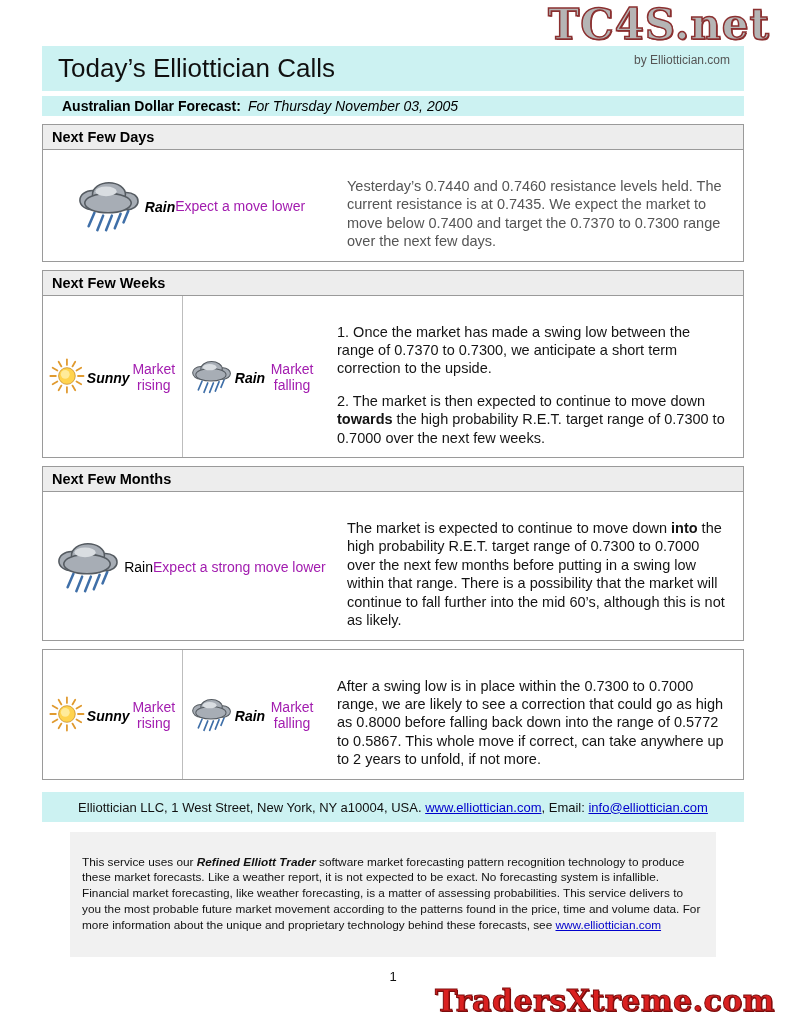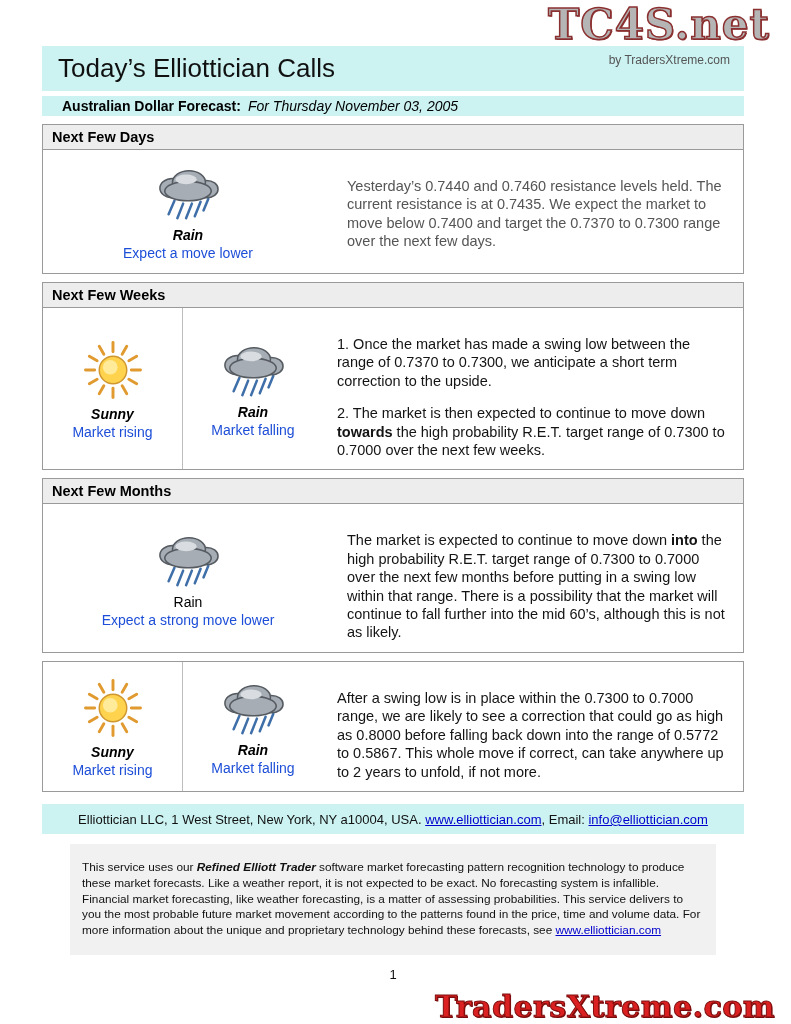--- a/index.html
+++ b/index.html
@@ -25,21 +25,21 @@
     position: absolute; left: 250px; top: 486px;
     font-family: "DejaVu Serif", serif;
     font-weight: bold; font-size: 45px; letter-spacing: 1px;
     color: var(--watermark-red, #c41b1b);
     text-shadow:
       -2px -2px 0 #fff, 2px -2px 0 #fff, -2px 2px 0 #fff, 2px 2px 0 #fff,
       4px 4px 3px rgba(100,0,0,.45);
     z-index: 5;
   }
   .logo-bottom {
-    position: absolute; right: 16px; bottom: 0px;
+    position: absolute; right: 16px; bottom: 6px;
     font-family: "DejaVu Serif", serif;
     font-weight: bold; font-size: 30px; letter-spacing: .5px;
     color: #da2020;
     -webkit-text-stroke: 1px #7d0d0d;
     text-shadow: 1px 1px 0 #7d0d0d;
   }
   
   .content { position: absolute; left: 42px; top: 46px; width: 702px; }
   .title-bar {
     background: var(--accent-cyan, #ccf2f2);
@@ -58,48 +58,48 @@
   .box { border: 1px solid var(--border-gray, #9a9a9a); margin-top: 8px; background: #fff; }
   .box-hd {
     background: var(--section-header-gray, #ededed);
     border-bottom: 1px solid var(--border-gray, #9a9a9a);
     font-weight: bold; font-size: 14.5px; color: #000;
     padding: 4px 9px;
   }
   .box-bd { display: flex; align-items: stretch; }
   .icol {
     flex: none; width: 140px;
-    display: flex; flex-direction: column; align-items: center; justify-content: center;
+    display: flex; flex-direction: row; align-items: center; justify-content: center;
     padding: 12px 4px; text-align: center;
   }
   .icol.wide { width: 290px; }
   .icol.div-r { border-right: 1px solid #bdbdbd; }
   .wicon { width: 74px; height: 62px; }
   .wicon.sun { width: 66px; height: 66px; }
   .ilabel { font-weight: bold; font-style: italic; font-size: 14px; color: #000; margin-top: 3px; }
   .ilabel.plain { font-weight: normal; font-style: normal; }
-  .icap { font-size: 14px; color: #1d4ed8; margin-top: 2px; }
+  .icap { font-size: 14px; color: #a21caf; margin-top: 2px; }
   .tcol { flex: 1; padding: 10px 16px 10px 14px; font-size: 14.5px; line-height: 1.27; color: #141414; margin-top: 17px; }
   .tcol.gray { color: #555; }
   .tcol p { margin: 0; }
   .tcol p + p { margin-top: 14px; }
   
   .footer-bar {
     background: var(--accent-cyan, #ccf2f2);
     margin-top: 12px; padding: 8px 8px 7px; text-align: center;
   }
   .addr { font-size: 13px; color: #111; }
   .addr a, .disclaimer a { color: var(--link-blue, #0000cc); text-decoration: underline; cursor: pointer; }
   .phone-line { margin-top: 5px; }
   .phone-num { font-size: 16.5px; color: #111; }
   .phone-note { font-size: 12.5px; color: #111; }
   
   .disclaimer {
     margin: 10px 28px 0; background: #f1f1f1;
-    padding: 16px 12px; font-size: 11.8px; line-height: 1.34; color: #111;
+    padding: 23px 12px; font-size: 11.8px; line-height: 1.34; color: #111;
   }
   .disclaimer .prod { font-weight: bold; font-style: italic; }
   .pagenum { text-align: center; margin-top: 12px; font-size: 13px; color: #111; }
   .svg-defs { position: absolute; width: 0; height: 0; overflow: hidden; }
 </style>
 </head>
 <body>
 
 <svg class="svg-defs" aria-hidden="true">
   <symbol id="icon-rain" viewBox="0 0 76 64">
@@ -139,21 +139,21 @@
 </svg>
 
 <div class="page">
 
   <div class="logo-top">TC4S.net</div>
 
   <div class="content">
 
     <div class="title-bar">
       <span class="doc-title">Today’s Elliottician Calls</span>
-      <span class="byline">by TradersXtreme.com</span>
+      <span class="byline">by Elliottician.com</span>
     </div>
 
     <div class="sub-bar">
       <span class="sub-label">Australian Dollar Forecast:</span><span class="sub-date">For Thursday November 03, 2005</span>
     </div>
 
     <section class="box">
       <div class="box-hd">Next Few Days</div>
       <div class="box-bd">
         <div class="icol wide">

